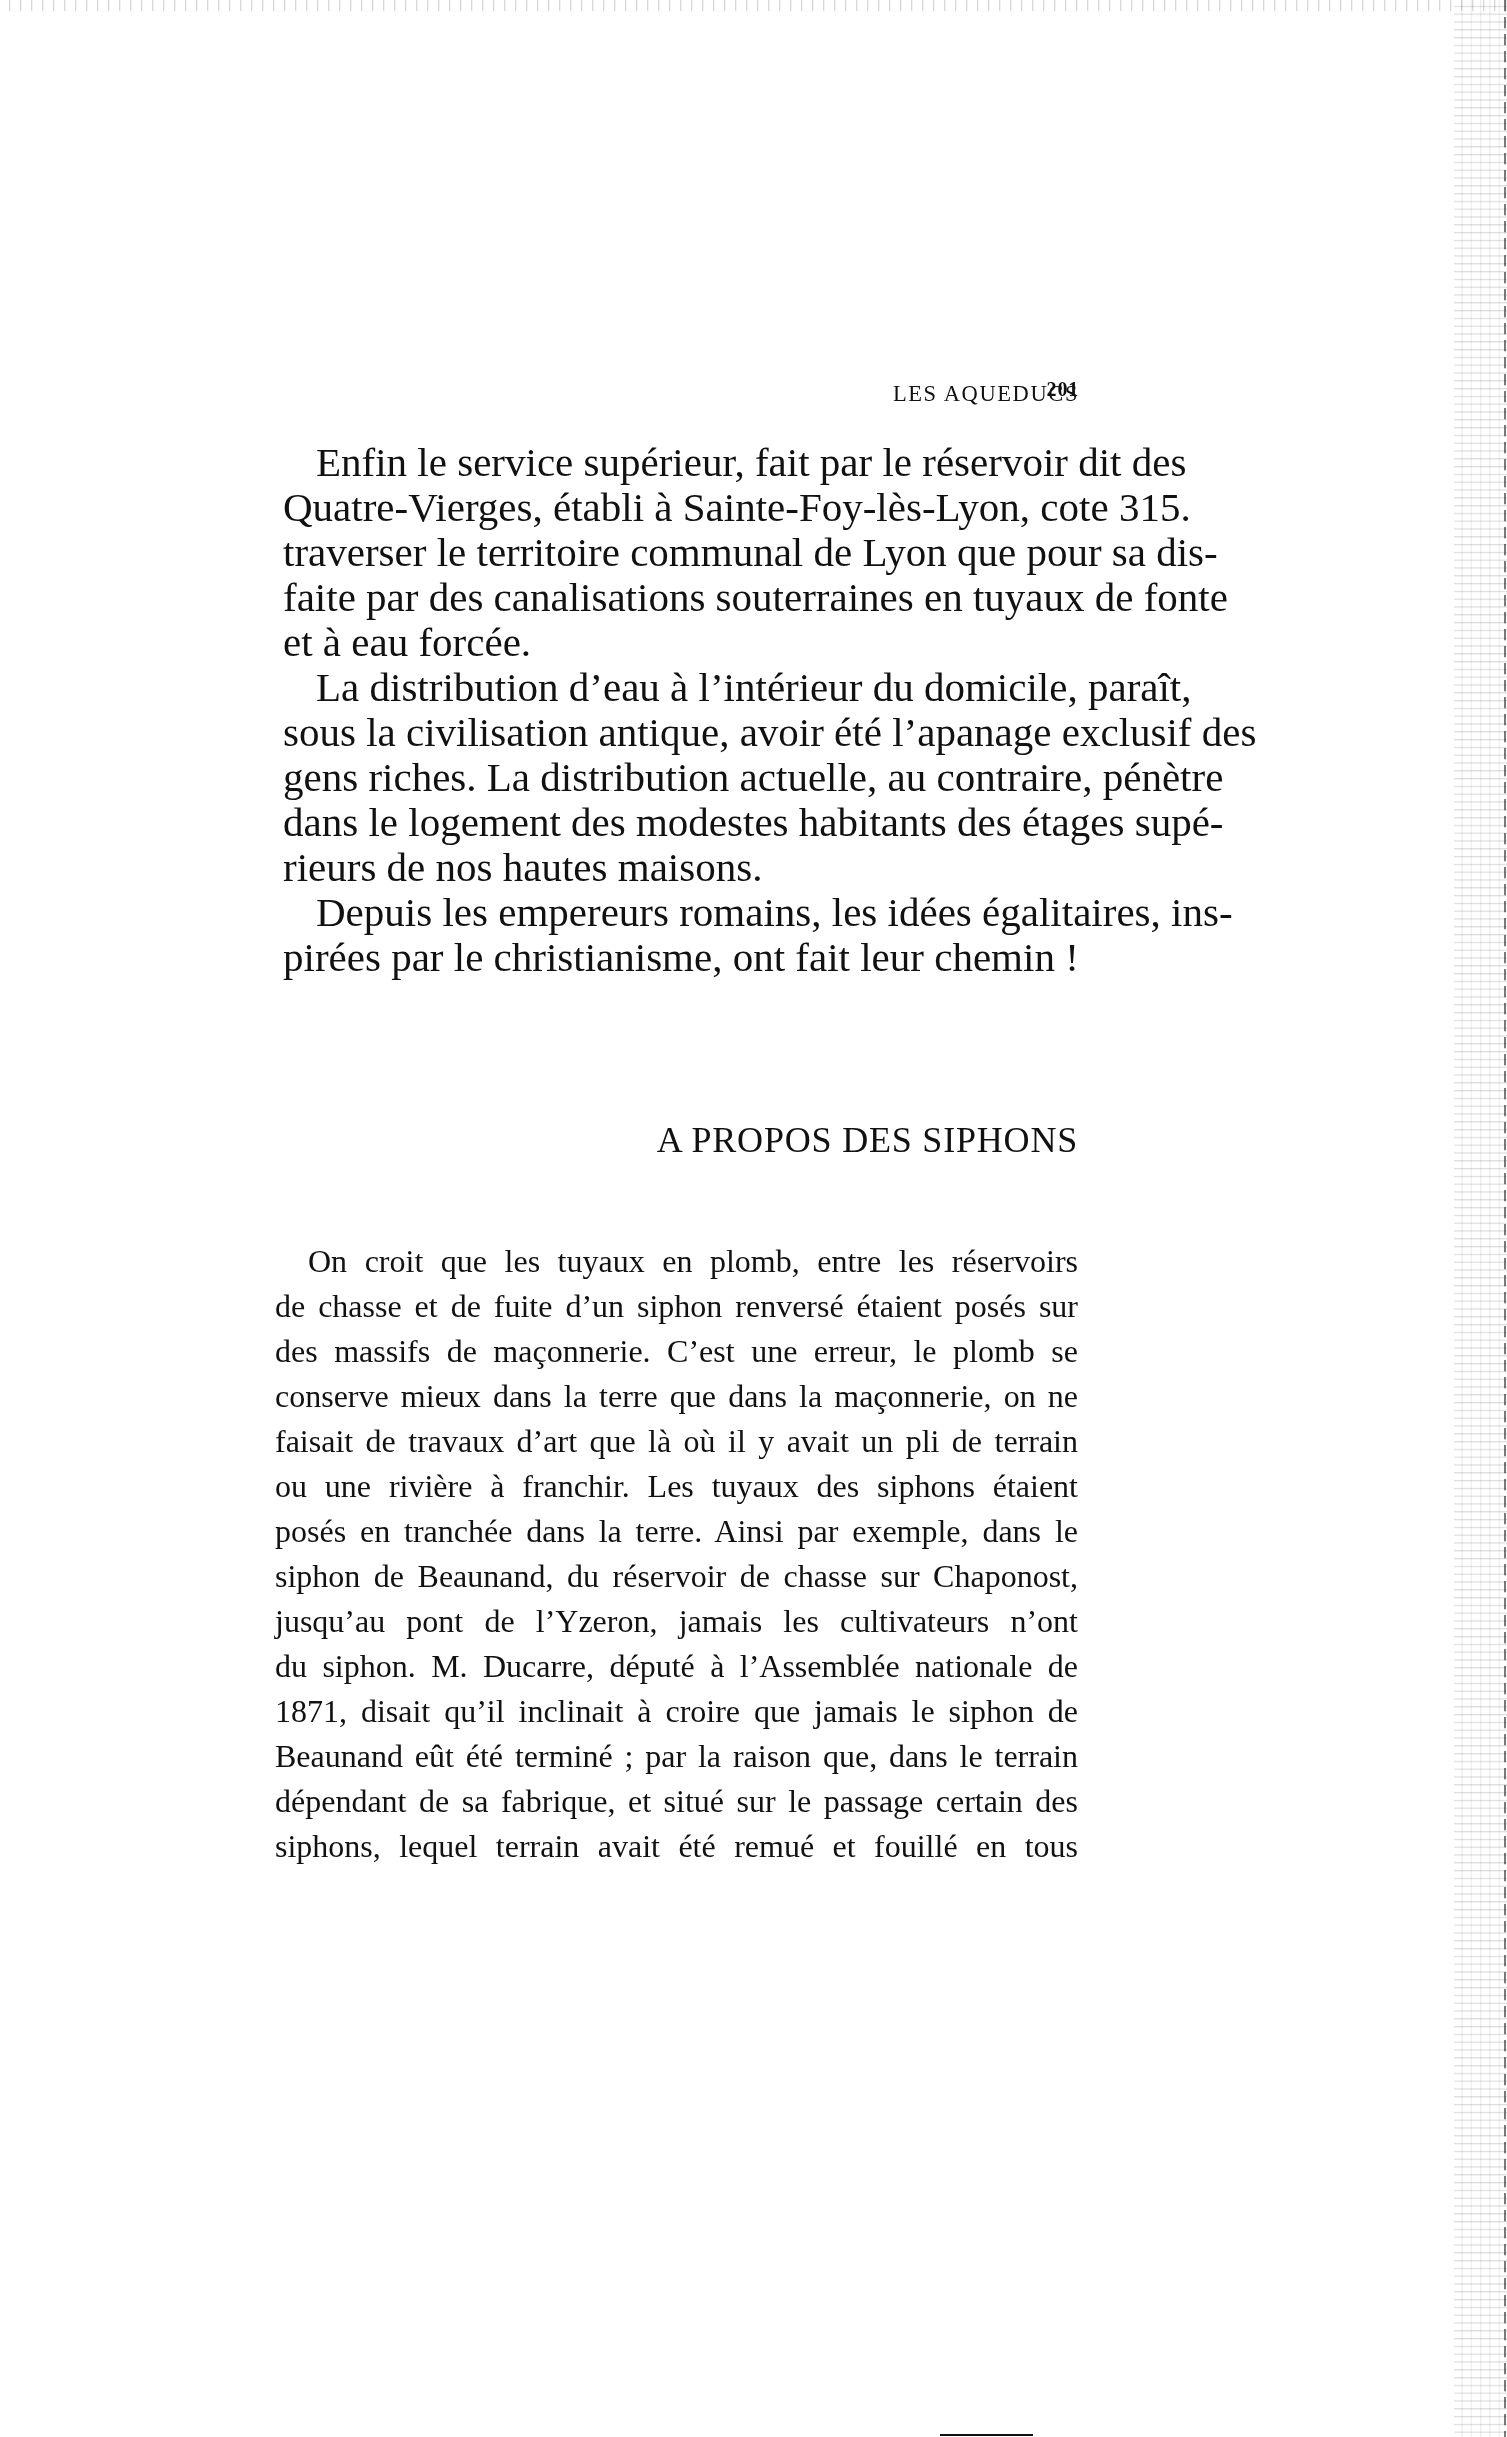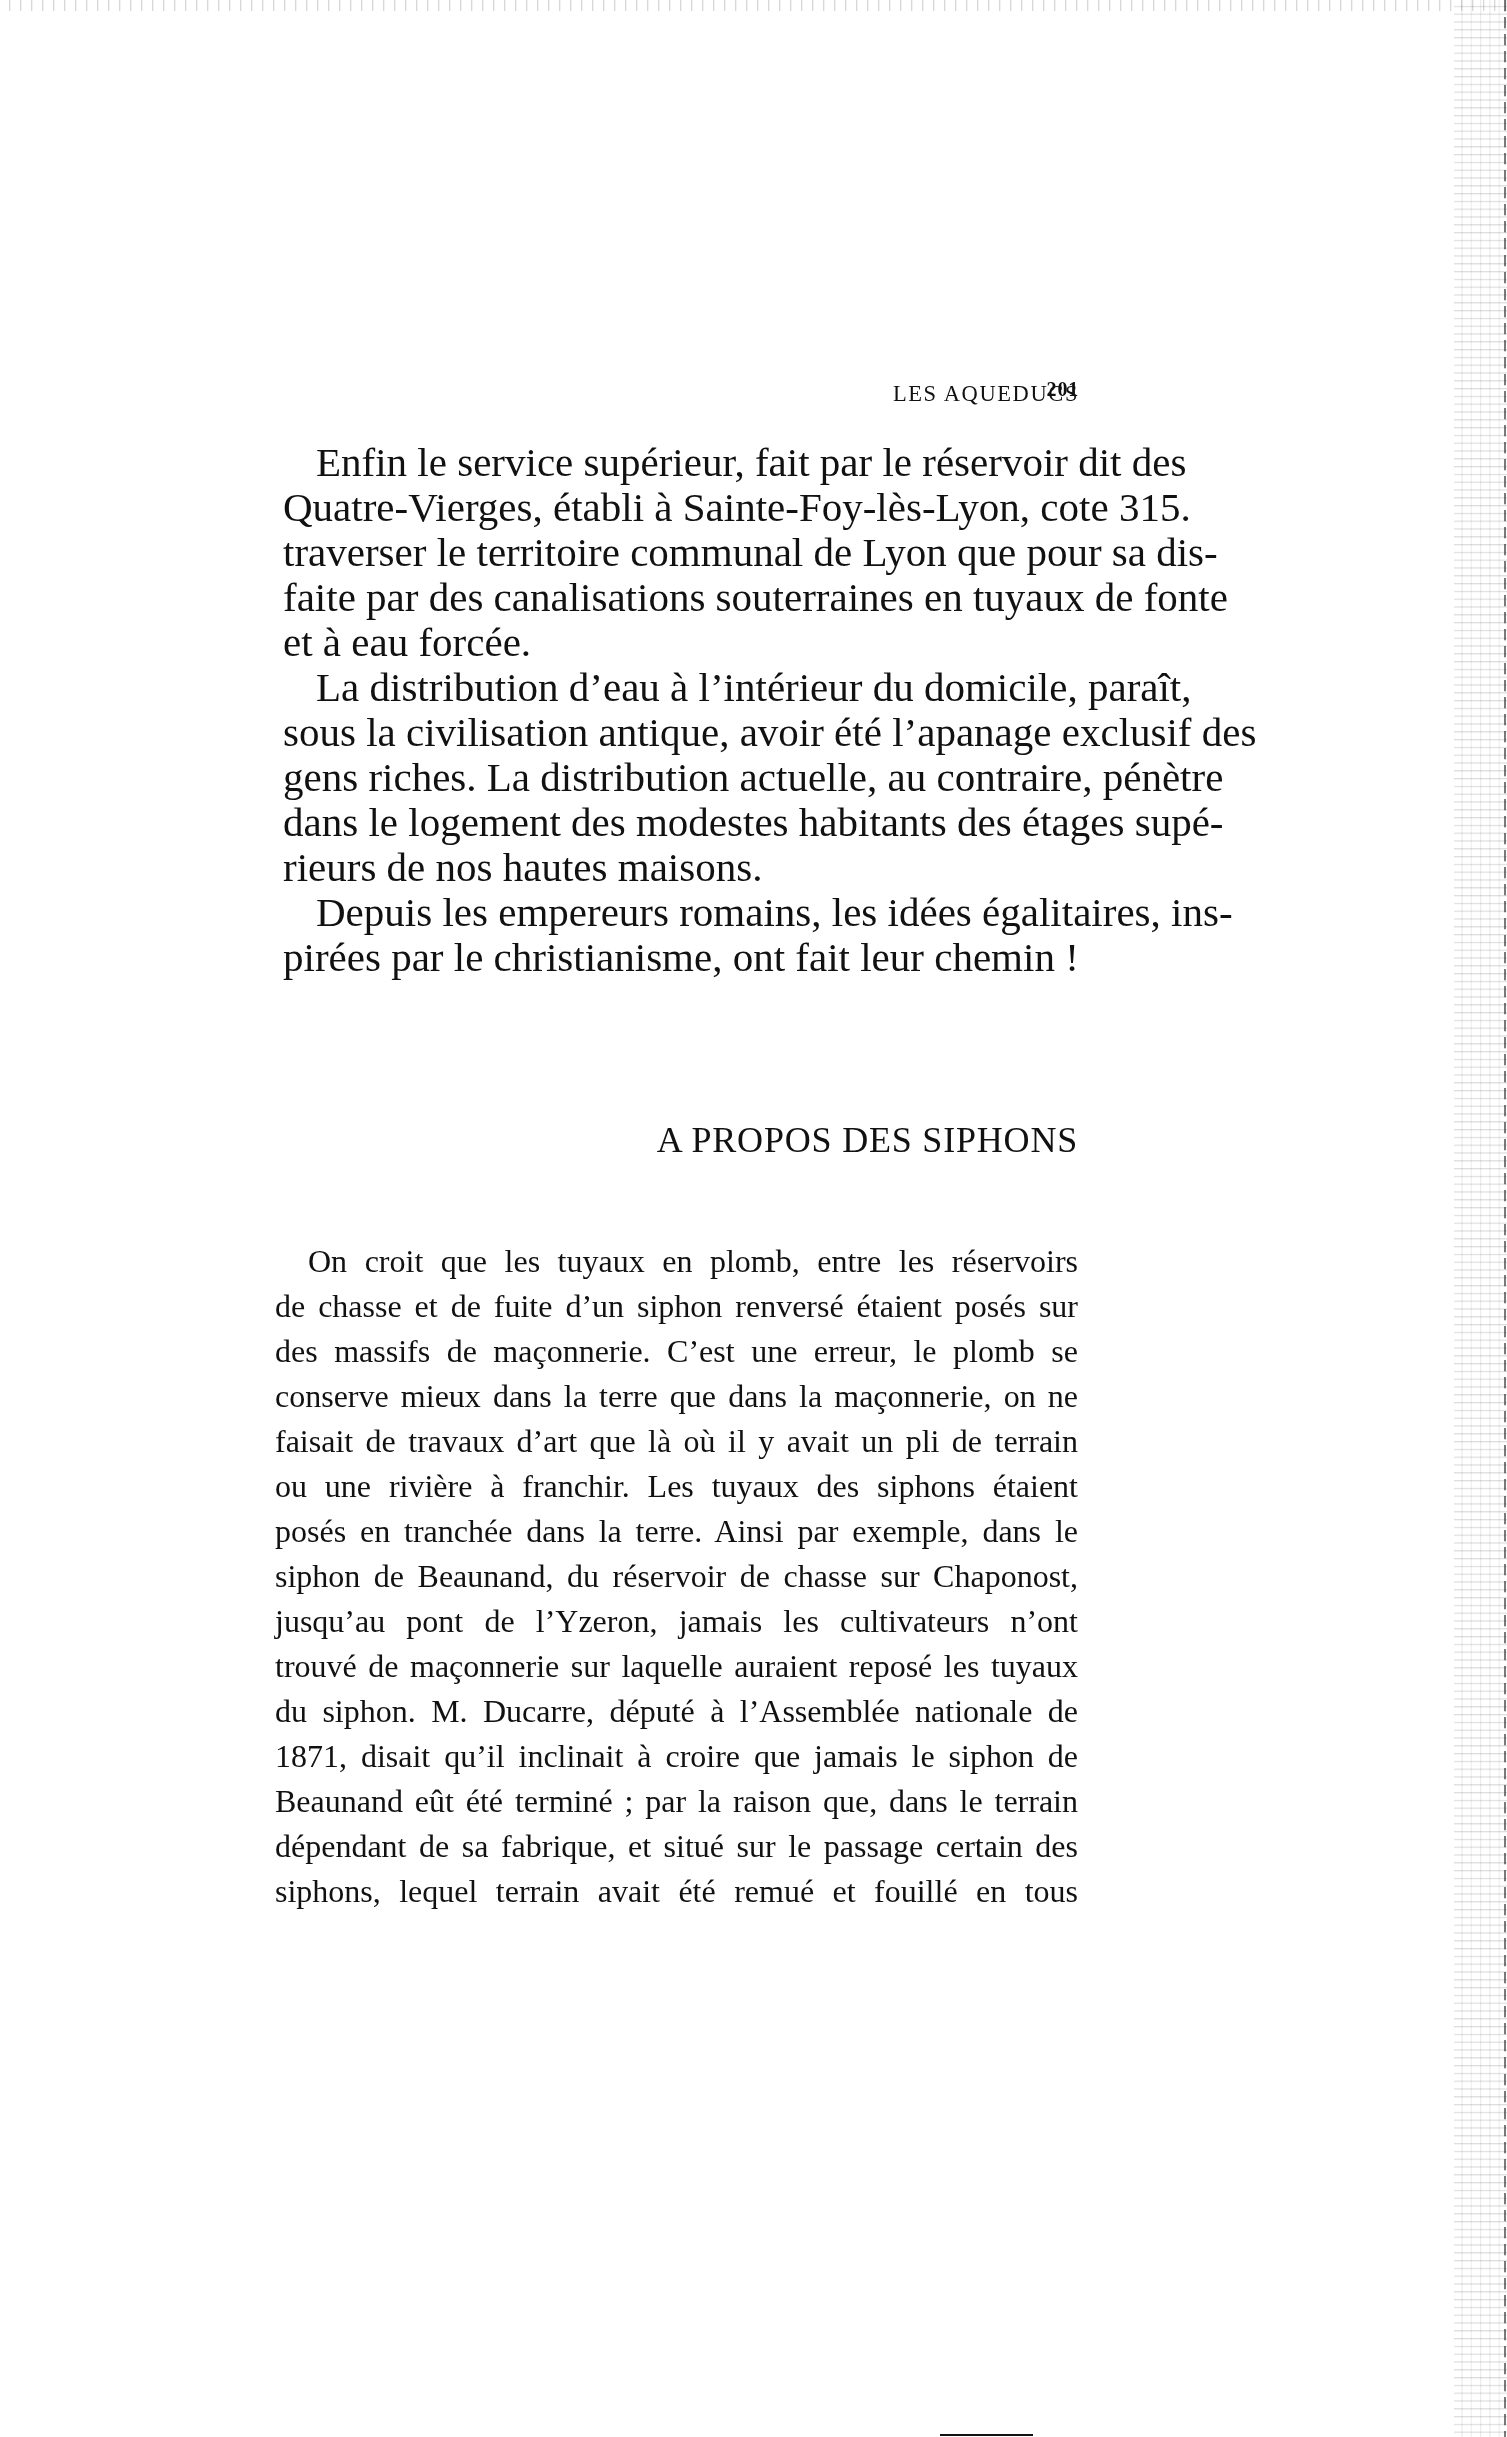--- a/index.html
+++ b/index.html
@@ -163,21 +163,20 @@
     <div class="para">
       <span class="line indent">On croit que les tuyaux en plomb, entre les réservoirs</span>
       <span class="line">de chasse et de fuite d’un siphon renversé étaient posés sur</span>
       <span class="line">des massifs de maçonnerie. C’est une erreur, le plomb se</span>
       <span class="line">conserve mieux dans la terre que dans la maçonnerie, on ne</span>
       <span class="line">faisait de travaux d’art que là où il y avait un pli de terrain</span>
       <span class="line">ou une rivière à franchir. Les tuyaux des siphons étaient</span>
       <span class="line">posés en tranchée dans la terre. Ainsi par exemple, dans le</span>
       <span class="line">siphon de Beaunand, du réservoir de chasse sur Chaponost,</span>
       <span class="line">jusqu’au pont de l’Yzeron, jamais les cultivateurs n’ont</span>
-      <span class="line">trouvé de maçonnerie sur laquelle auraient reposé les tuyaux</span>
       <span class="line">du siphon. M. Ducarre, député à l’Assemblée nationale de</span>
       <span class="line">1871, disait qu’il inclinait à croire que jamais le siphon de</span>
       <span class="line">Beaunand eût été terminé ; par la raison que, dans le terrain</span>
       <span class="line">dépendant de sa fabrique, et situé sur le passage certain des</span>
       <span class="line">siphons, lequel terrain avait été remué et fouillé en tous</span>
     </div>
   </div>
 </div>
 
 

